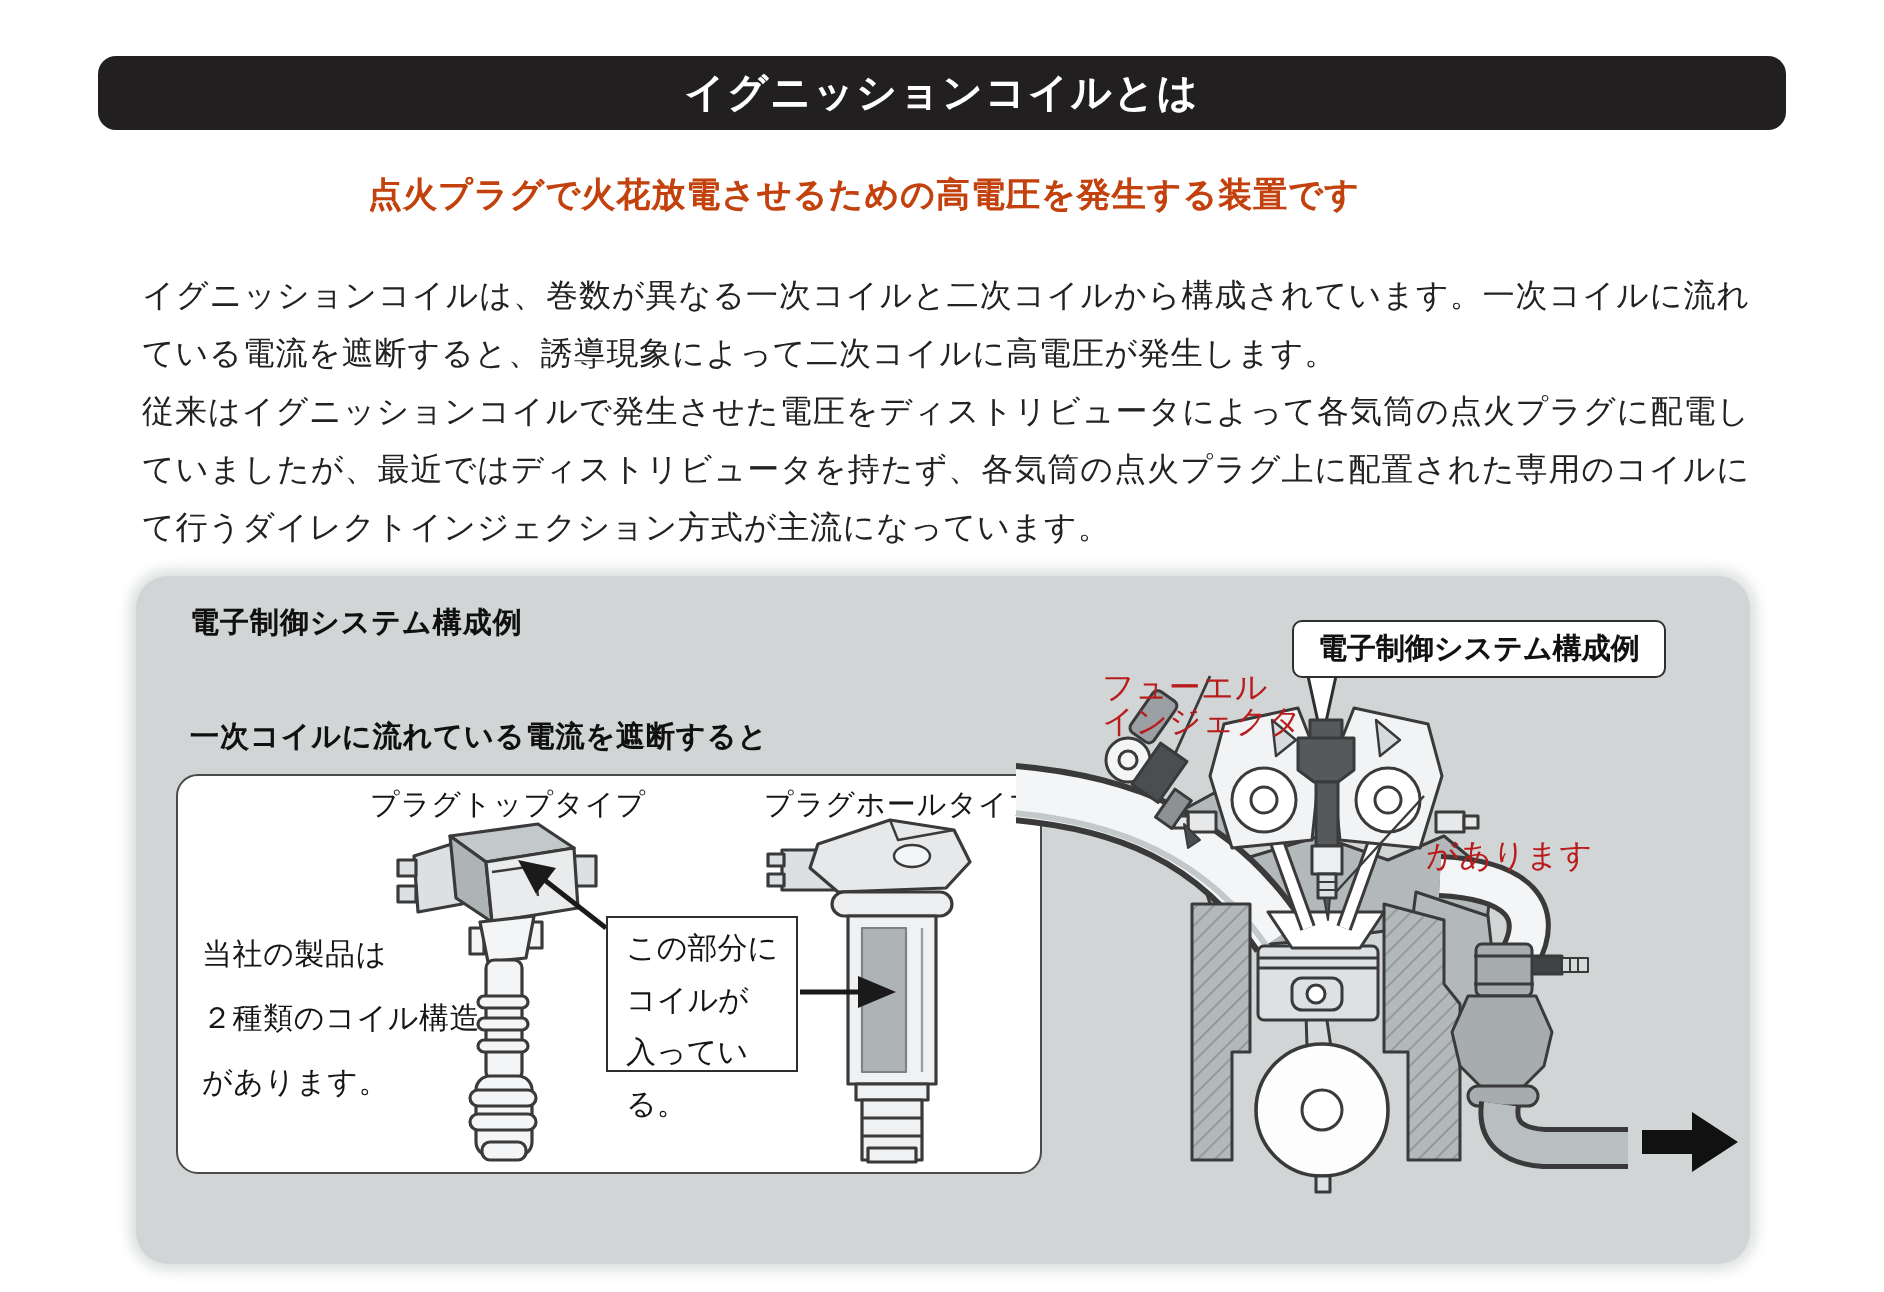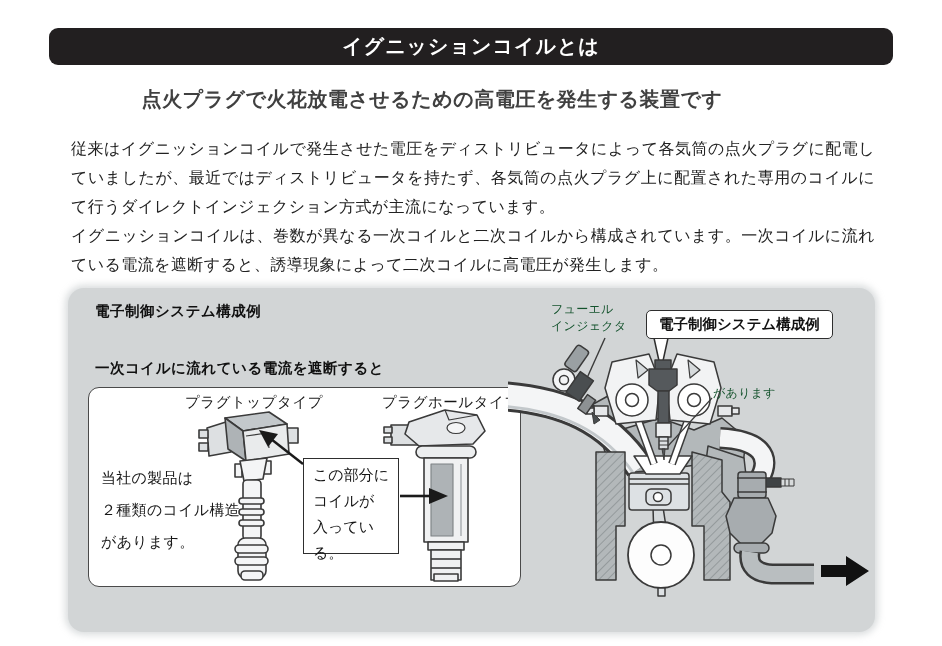--- a/index.html
+++ b/index.html
@@ -9,21 +9,21 @@
     overflow:hidden;
   }
   .title-bar{
     position:absolute;left:49px;top:28px;width:844px;height:37px;
     background:#221f20;border-radius:9px;color:#ffffff;
     display:flex;align-items:center;justify-content:center;
     font-size:20px;font-weight:bold;letter-spacing:1px;
   }
   .subtitle{
     position:absolute;left:0;top:86px;width:864px;text-align:center;
-    font-size:20px;font-weight:bold;color:#404040;letter-spacing:0.5px;
+    font-size:17px;font-weight:bold;color:#c2410c;letter-spacing:0.5px;
   }
   .body-text{
     position:absolute;left:71px;top:134px;width:804px;
     font-size:16px;line-height:29px;color:#222;letter-spacing:0.4px;
     text-align:justify;
   }
   .body-text p{margin:0;}
   .panel{
     position:absolute;left:68px;top:288px;width:807px;height:344px;
     background:#d2d5d6;border-radius:16px;
@@ -44,32 +44,32 @@
     position:absolute;top:5px;font-size:14.5px;color:#161616;
     letter-spacing:0.5px;white-space:nowrap;
   }
   .label-plug-top{left:96px;font-family:Liberation Serif, serif;}
   .label-plug-hole{left:293px;}
   .company-note{
     position:absolute;left:12px;top:74px;font-size:15px;line-height:32px;
     color:#161616;white-space:pre-line;letter-spacing:0.3px;
   }
   .callout-box{
-    position:absolute;left:214px;top:70px;width:96px;height:96px;
+    position:absolute;left:214px;top:70px;width:96px;height:78px;
     background:#ffffff;border:1.5px solid #2e2e2e;
     font-size:15px;line-height:26px;color:#161616;
     padding:3px 0 0 9px;box-sizing:border-box;white-space:pre-line;
   }
   .engine-area{
     position:absolute;left:440px;top:0;width:367px;height:344px;
   }
   .engine-svg{position:absolute;left:0;top:0;width:367px;height:344px;}
   .eng-label{
-    position:absolute;font-size:12px;color:#14532d;line-height:17px;
-    white-space:pre-line;letter-spacing:0.3px;
+    position:absolute;font-size:16px;color:#b91c1c;line-height:17px;
+    white-space:pre-line;letter-spacing:0.3px;margin-top:35px;
   }
   .label-fuel{left:43px;top:13px;}
   .label-spark{left:205px;top:97px;white-space:nowrap;}
   .label-coil-box{
     position:absolute;left:138px;top:22px;height:29px;
     background:#ffffff;border:1.7px solid #2e2e2e;border-radius:5px;
     display:flex;align-items:center;justify-content:center;
     padding:0 12px;font-size:14.5px;font-weight:bold;color:#111;
     white-space:nowrap;box-sizing:border-box;
   }
@@ -77,22 +77,22 @@
 </head>
 <body>
 
 <div>
 
   <div class="title-bar">イグニッションコイルとは</div>
 
   <div class="subtitle">点火プラグで火花放電させるための高電圧を発生する装置です</div>
 
   <div class="body-text">
+    <p>イグニッションコイルは、巻数が異なる一次コイルと二次コイルから構成されています。一次コイルに流れている電流を遮断すると、誘導現象によって二次コイルに高電圧が発生します。</p>
     <p>従来はイグニッションコイルで発生させた電圧をディストリビュータによって各気筒の点火プラグに配電していましたが、最近ではディストリビュータを持たず、各気筒の点火プラグ上に配置された専用のコイルにて行うダイレクトインジェクション方式が主流になっています。</p>
-    <p>イグニッションコイルは、巻数が異なる一次コイルと二次コイルから構成されています。一次コイルに流れている電流を遮断すると、誘導現象によって二次コイルに高電圧が発生します。</p>
   </div>
 
   <div class="panel">
 
     <div class="panel-heading heading-system">電子制御システム構成例</div>
     <div class="panel-heading heading-product">一次コイルに流れている電流を遮断すると</div>
 
     <div class="white-box">
 
       <svg class="coil-svg" viewBox="0 0 431 198">

